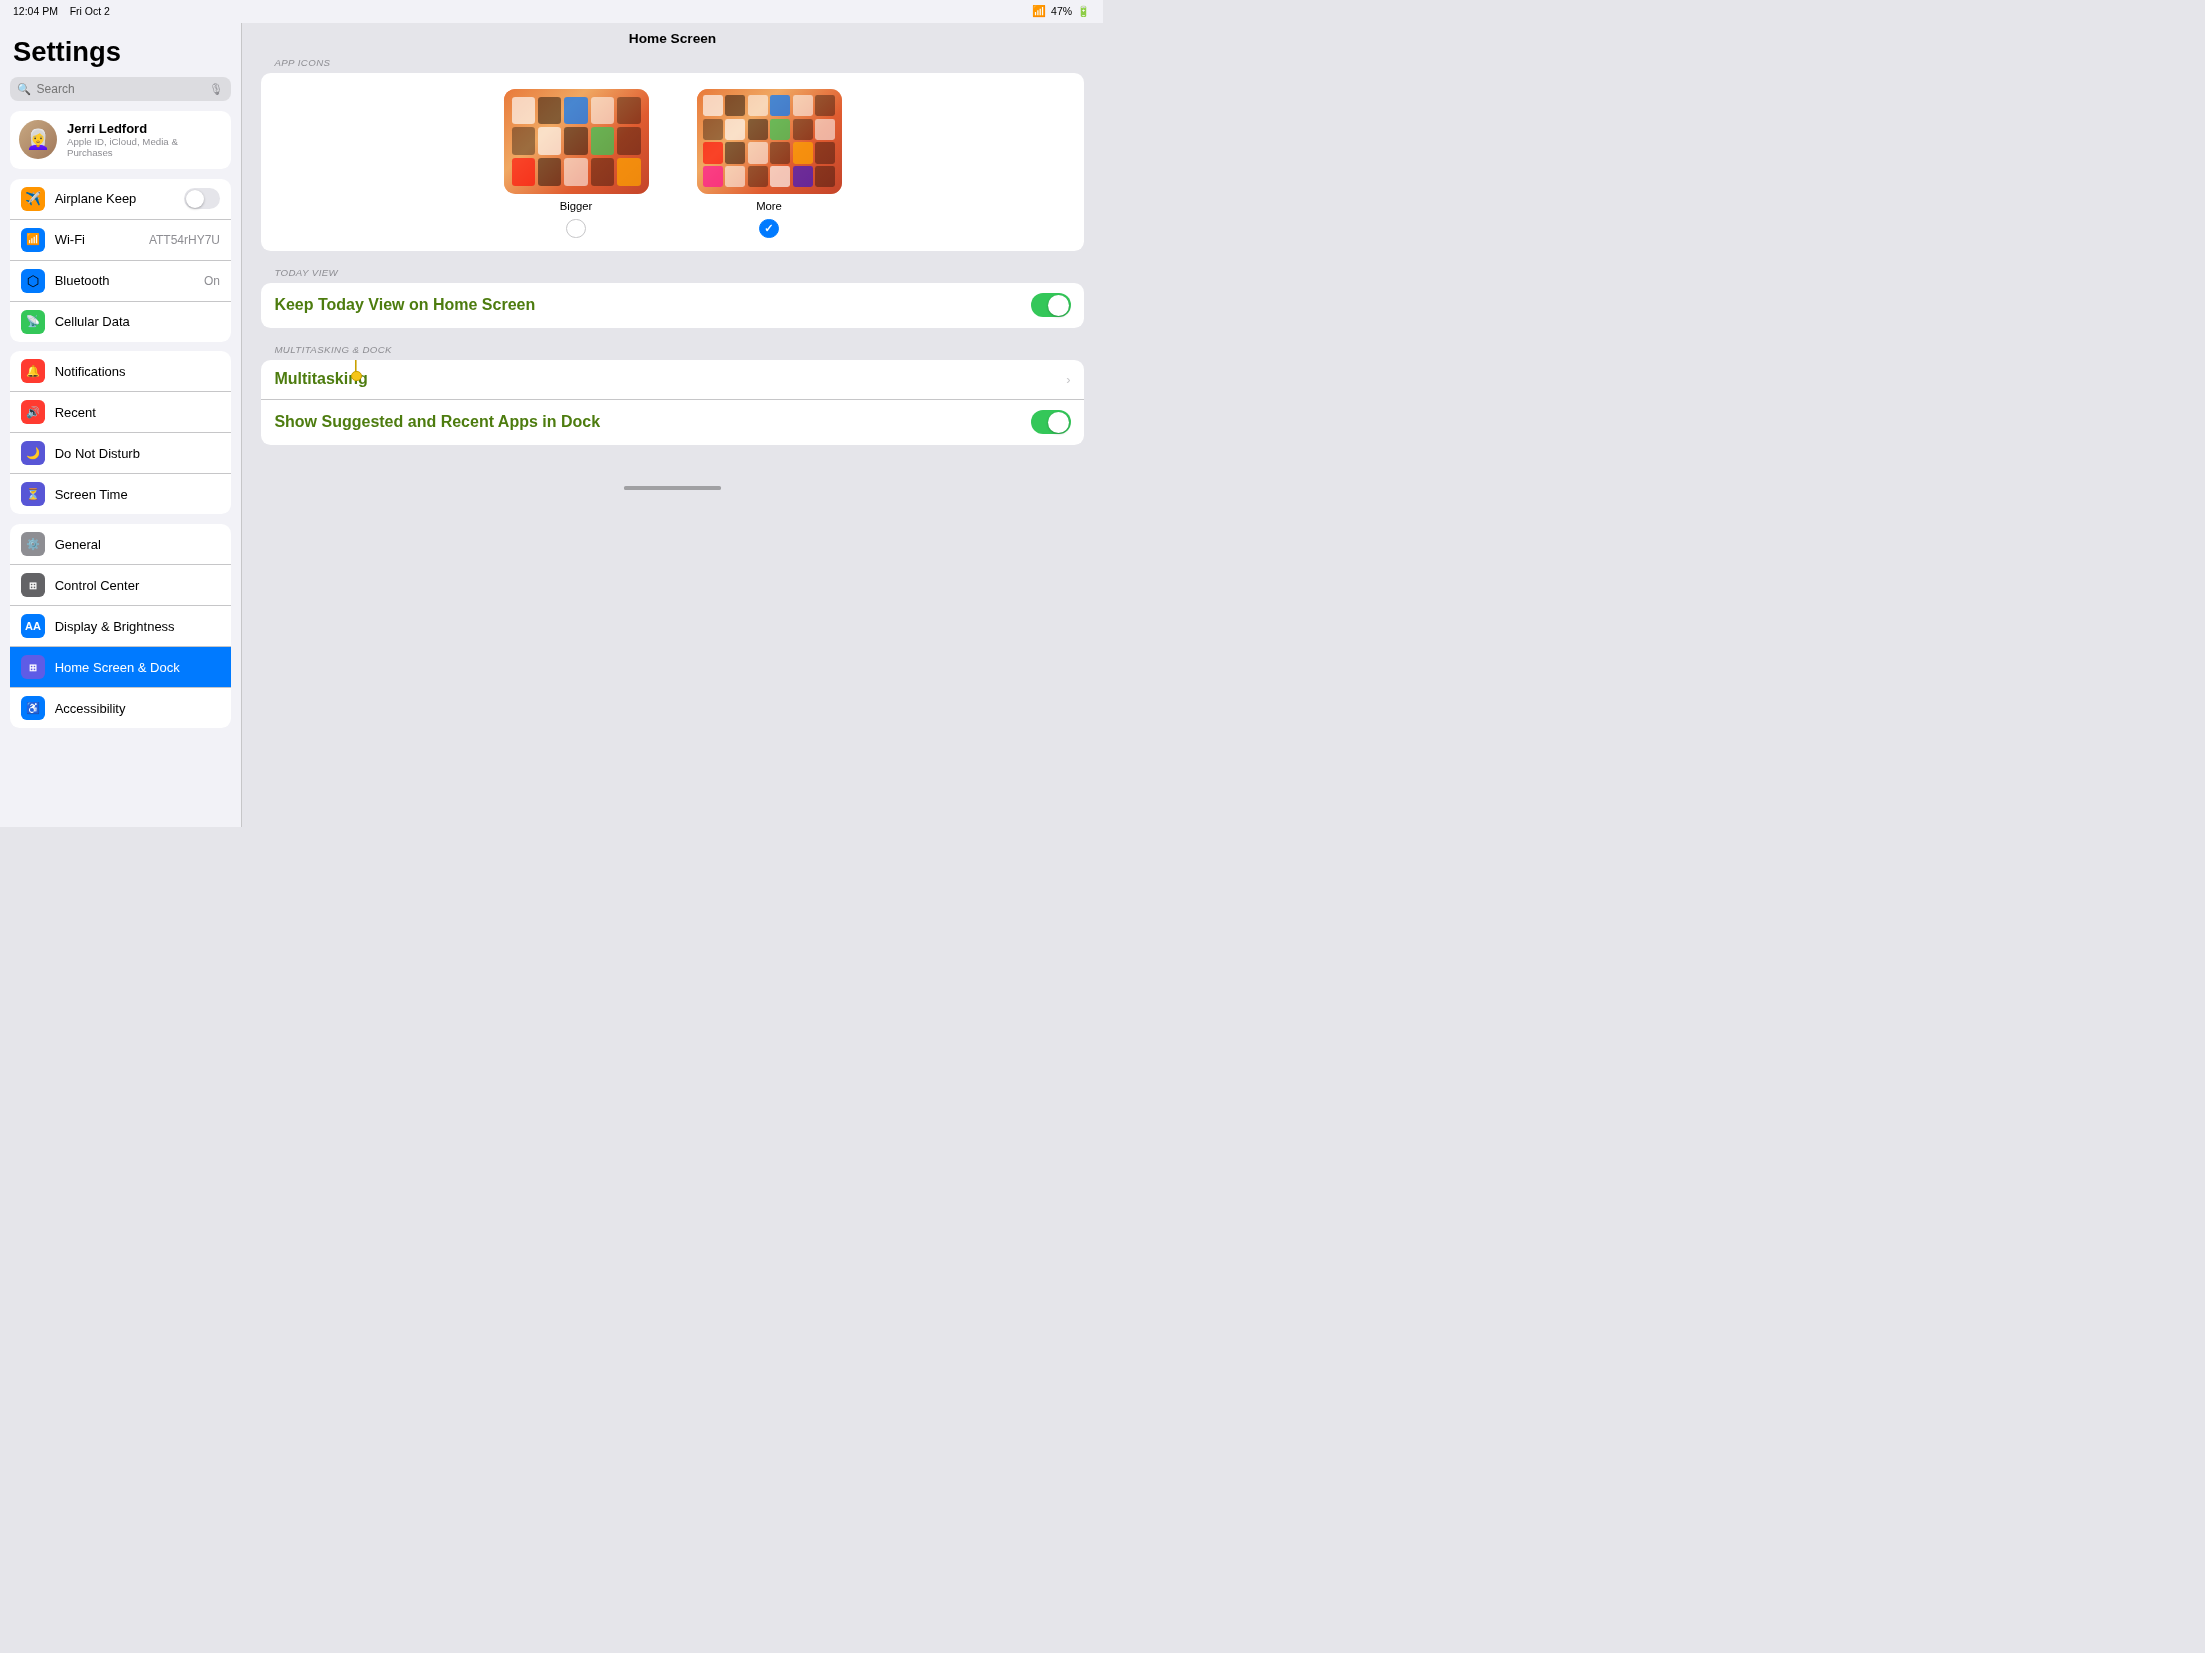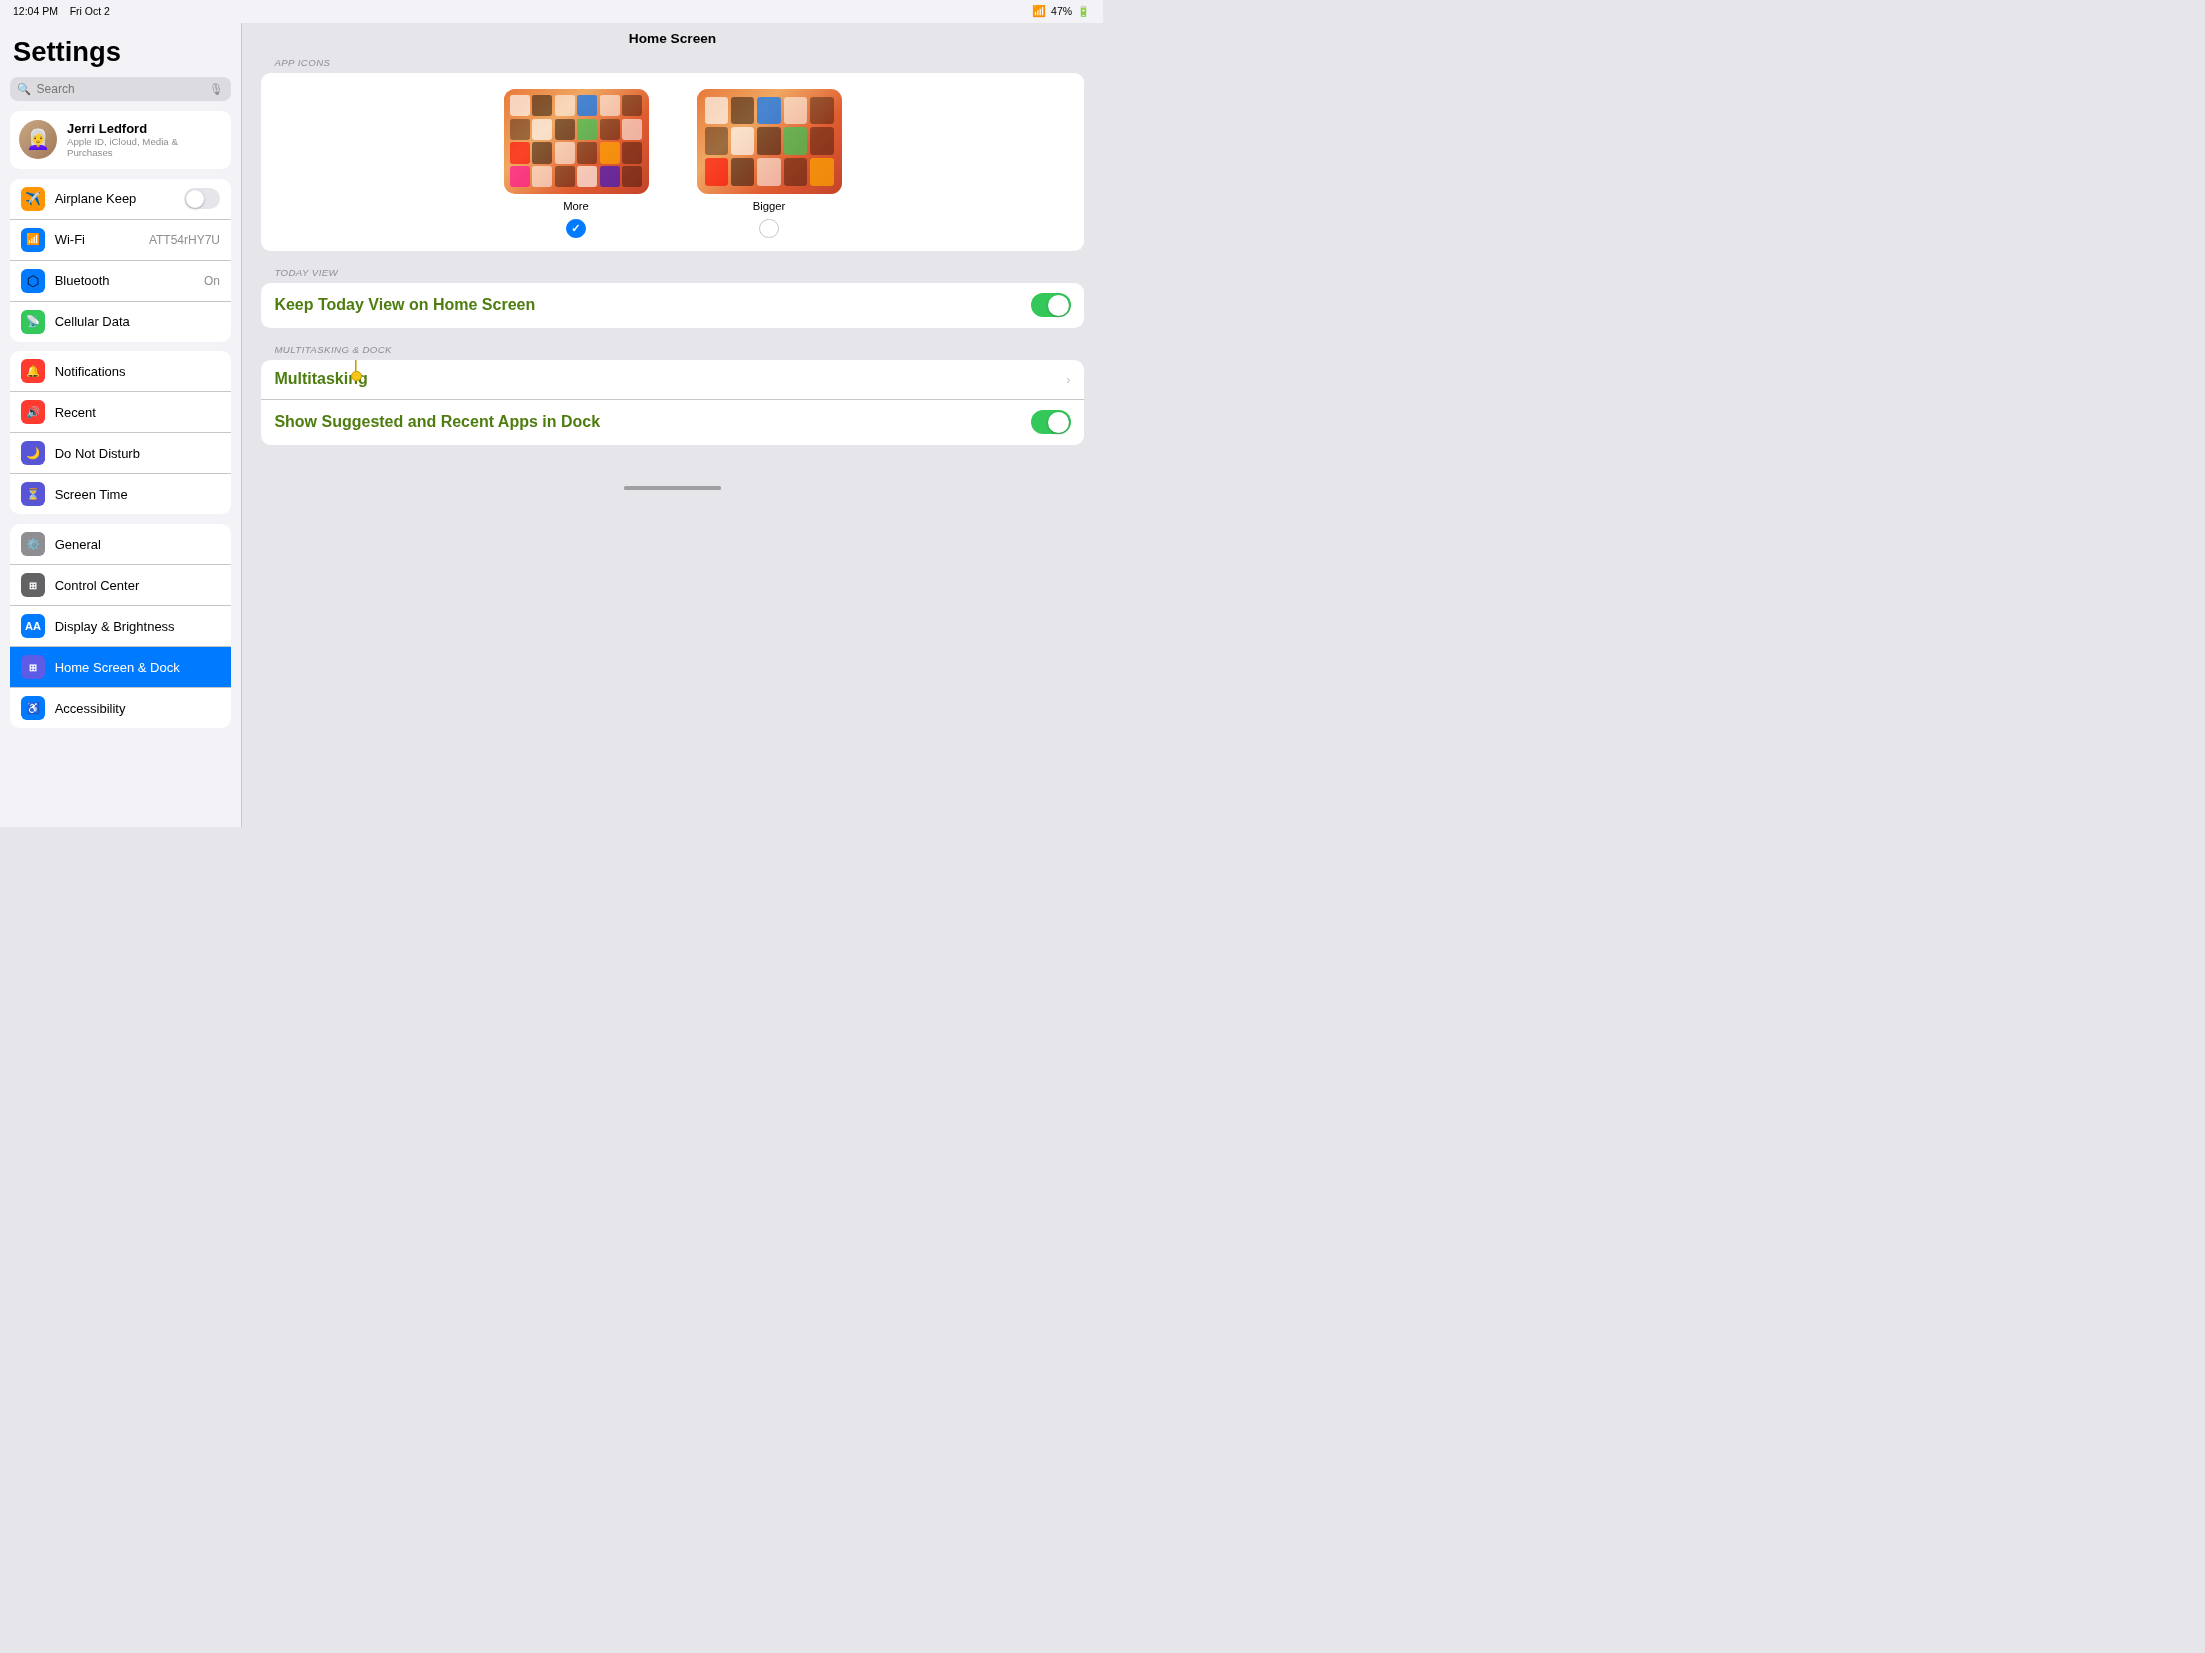--- a/index.html
+++ b/index.html
@@ -412,54 +412,20 @@
   <div class="main-content">
     <div class="home-screen-header">
       <span style="font-size:13.7px; font-weight:600;">Home Screen</span>
     </div>
 
     <div class="content-body">
 
       <div class="section-label">APP ICONS</div>
       <div class="content-card">
         <div class="app-icons-row">
-
-          <div class="icon-option">
-            <div class="icon-preview">
-              <div style="position:absolute;top:0;left:0;right:0;bottom:0;background:linear-gradient(135deg,#e8793a,#f0a862,#e05c30,#c4442a);"></div>
-              <div style="position:absolute;top:0;left:0;right:0;bottom:0;display:grid;grid-template-columns:repeat(6,1fr);grid-template-rows:repeat(4,1fr);gap:2.4px;padding:6.5px;">
-                <div style="border-radius:2.4px;background:rgba(255,255,255,0.65);"></div>
-                <div style="border-radius:2.4px;background:rgba(0,0,0,0.45);"></div>
-                <div style="border-radius:2.4px;background:rgba(255,255,255,0.55);"></div>
-                <div style="border-radius:2.4px;background:rgba(0,120,255,0.7);"></div>
-                <div style="border-radius:2.4px;background:rgba(255,255,255,0.55);"></div>
-                <div style="border-radius:2.4px;background:rgba(0,0,0,0.35);"></div>
-                <div style="border-radius:2.4px;background:rgba(0,0,0,0.35);"></div>
-                <div style="border-radius:2.4px;background:rgba(255,255,255,0.65);"></div>
-                <div style="border-radius:2.4px;background:rgba(0,0,0,0.45);"></div>
-                <div style="border-radius:2.4px;background:rgba(52,199,89,0.7);"></div>
-                <div style="border-radius:2.4px;background:rgba(0,0,0,0.35);"></div>
-                <div style="border-radius:2.4px;background:rgba(255,255,255,0.55);"></div>
-                <div style="border-radius:2.4px;background:rgba(255,0,0,0.6);"></div>
-                <div style="border-radius:2.4px;background:rgba(0,0,0,0.45);"></div>
-                <div style="border-radius:2.4px;background:rgba(255,255,255,0.55);"></div>
-                <div style="border-radius:2.4px;background:rgba(0,0,0,0.35);"></div>
-                <div style="border-radius:2.4px;background:rgba(255,165,0,0.7);"></div>
-                <div style="border-radius:2.4px;background:rgba(0,0,0,0.35);"></div>
-                <div style="border-radius:2.4px;background:rgba(255,20,147,0.7);"></div>
-                <div style="border-radius:2.4px;background:rgba(255,255,255,0.55);"></div>
-                <div style="border-radius:2.4px;background:rgba(0,0,0,0.35);"></div>
-                <div style="border-radius:2.4px;background:rgba(255,255,255,0.65);"></div>
-                <div style="border-radius:2.4px;background:rgba(0,0,255,0.5);"></div>
-                <div style="border-radius:2.4px;background:rgba(0,0,0,0.35);"></div>
-              </div>
-            </div>
-            <span class="icon-label">More</span>
-            <div class="icon-radio checked"></div>
-          </div>
 
           <div class="icon-option">
             <div class="icon-preview">
               <div style="position:absolute;top:0;left:0;right:0;bottom:0;background:linear-gradient(135deg,#e8793a,#f0a862,#e05c30,#c4442a);"></div>
               <div style="position:absolute;top:0;left:0;right:0;bottom:0;display:grid;grid-template-columns:repeat(5,1fr);grid-template-rows:repeat(3,1fr);gap:3.2px;padding:8px;">
                 <div style="border-radius:3.2px;background:rgba(255,255,255,0.65);"></div>
                 <div style="border-radius:3.2px;background:rgba(0,0,0,0.45);"></div>
                 <div style="border-radius:3.2px;background:rgba(0,120,255,0.7);"></div>
                 <div style="border-radius:3.2px;background:rgba(255,255,255,0.55);"></div>
                 <div style="border-radius:3.2px;background:rgba(0,0,0,0.35);"></div>
@@ -471,20 +437,54 @@
                 <div style="border-radius:3.2px;background:rgba(255,0,0,0.6);"></div>
                 <div style="border-radius:3.2px;background:rgba(0,0,0,0.45);"></div>
                 <div style="border-radius:3.2px;background:rgba(255,255,255,0.55);"></div>
                 <div style="border-radius:3.2px;background:rgba(0,0,0,0.35);"></div>
                 <div style="border-radius:3.2px;background:rgba(255,165,0,0.7);"></div>
               </div>
             </div>
             <span class="icon-label">Bigger</span>
             <div class="icon-radio"></div>
           </div>
+
+          <div class="icon-option">
+            <div class="icon-preview">
+              <div style="position:absolute;top:0;left:0;right:0;bottom:0;background:linear-gradient(135deg,#e8793a,#f0a862,#e05c30,#c4442a);"></div>
+              <div style="position:absolute;top:0;left:0;right:0;bottom:0;display:grid;grid-template-columns:repeat(6,1fr);grid-template-rows:repeat(4,1fr);gap:2.4px;padding:6.5px;">
+                <div style="border-radius:2.4px;background:rgba(255,255,255,0.65);"></div>
+                <div style="border-radius:2.4px;background:rgba(0,0,0,0.45);"></div>
+                <div style="border-radius:2.4px;background:rgba(255,255,255,0.55);"></div>
+                <div style="border-radius:2.4px;background:rgba(0,120,255,0.7);"></div>
+                <div style="border-radius:2.4px;background:rgba(255,255,255,0.55);"></div>
+                <div style="border-radius:2.4px;background:rgba(0,0,0,0.35);"></div>
+                <div style="border-radius:2.4px;background:rgba(0,0,0,0.35);"></div>
+                <div style="border-radius:2.4px;background:rgba(255,255,255,0.65);"></div>
+                <div style="border-radius:2.4px;background:rgba(0,0,0,0.45);"></div>
+                <div style="border-radius:2.4px;background:rgba(52,199,89,0.7);"></div>
+                <div style="border-radius:2.4px;background:rgba(0,0,0,0.35);"></div>
+                <div style="border-radius:2.4px;background:rgba(255,255,255,0.55);"></div>
+                <div style="border-radius:2.4px;background:rgba(255,0,0,0.6);"></div>
+                <div style="border-radius:2.4px;background:rgba(0,0,0,0.45);"></div>
+                <div style="border-radius:2.4px;background:rgba(255,255,255,0.55);"></div>
+                <div style="border-radius:2.4px;background:rgba(0,0,0,0.35);"></div>
+                <div style="border-radius:2.4px;background:rgba(255,165,0,0.7);"></div>
+                <div style="border-radius:2.4px;background:rgba(0,0,0,0.35);"></div>
+                <div style="border-radius:2.4px;background:rgba(255,20,147,0.7);"></div>
+                <div style="border-radius:2.4px;background:rgba(255,255,255,0.55);"></div>
+                <div style="border-radius:2.4px;background:rgba(0,0,0,0.35);"></div>
+                <div style="border-radius:2.4px;background:rgba(255,255,255,0.65);"></div>
+                <div style="border-radius:2.4px;background:rgba(0,0,255,0.5);"></div>
+                <div style="border-radius:2.4px;background:rgba(0,0,0,0.35);"></div>
+              </div>
+            </div>
+            <span class="icon-label">More</span>
+            <div class="icon-radio checked"></div>
+          </div>
         </div>
 
       </div>
 
       <div class="section-label">TODAY VIEW</div>
       <div class="content-card">
         <div class="content-row">
           <span class="row-label">Keep Today View on Home Screen</span>
           <div class="row-toggle">
             <div class="row-toggle-thumb"></div>

